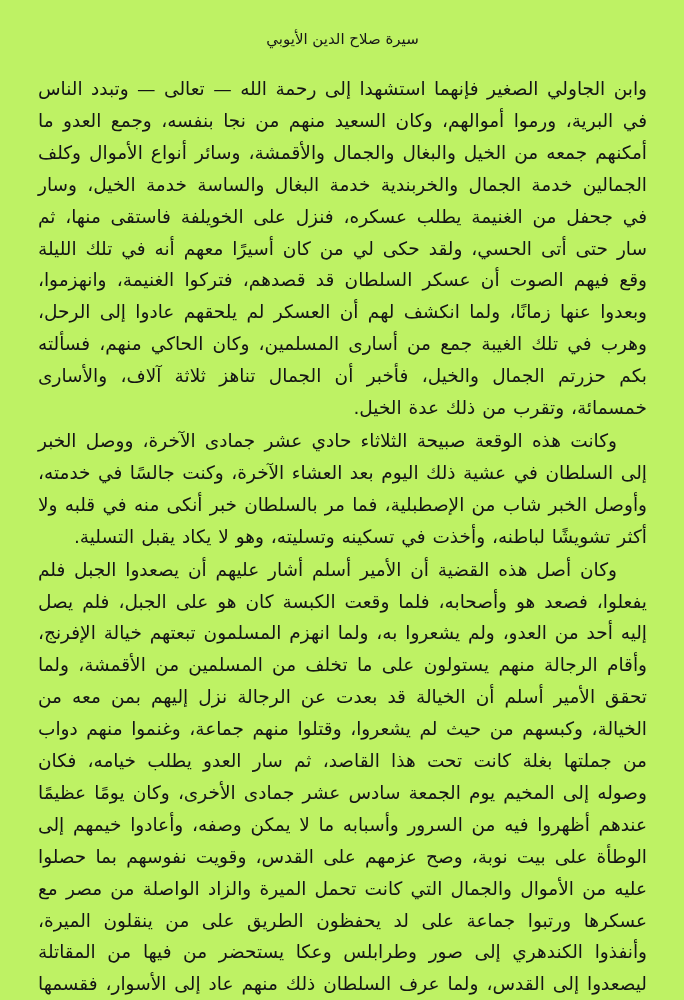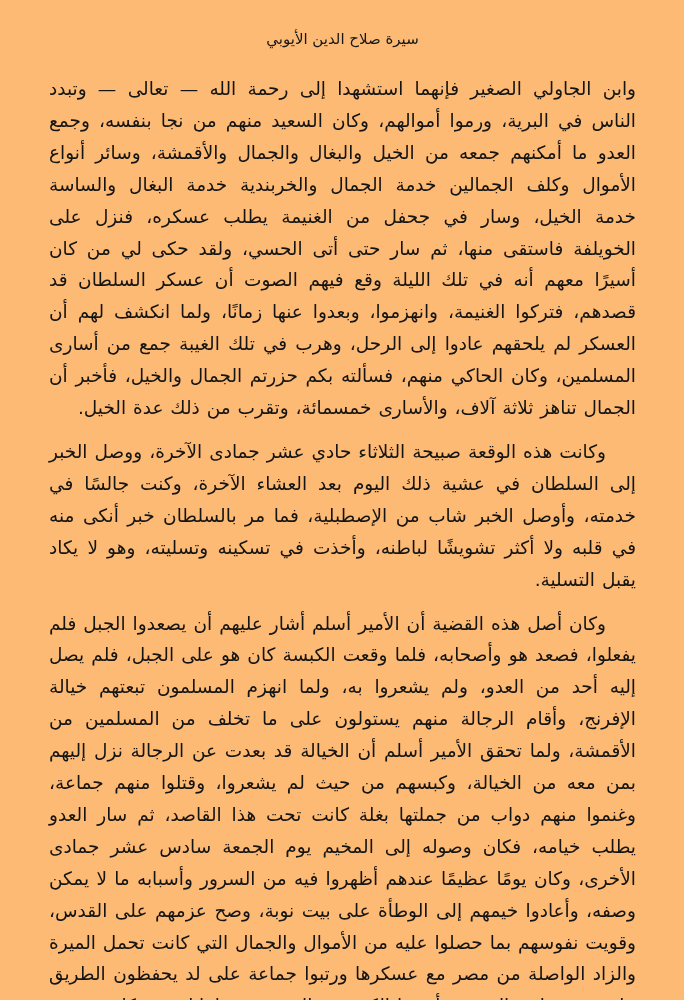--- a/index.html
+++ b/index.html
@@ -5,21 +5,21 @@
   html, body {
     margin: 0;
     padding: 0;
     background: #ffffff;
   }
   .page {
     position: relative;
     width: 684px;
     height: 1000px;
     margin: 0 auto;
-    background: #fdba74;
+    background: #bef264;
     box-sizing: border-box;
     padding: 28px 36px 0 37px;
     direction: rtl;
     overflow: hidden;
     font-family: "DejaVu Sans", sans-serif;
     color: #141414;
   }
   .page-header {
     text-align: center;
     font-size: 15px;
@@ -29,21 +29,21 @@
   }
   .page-body {
     margin-top: 23px;
     font-size: 18.5px;
     line-height: 31.9px;
     text-align: justify;
     text-justify: inter-word;
     word-spacing: 1px;
   }
   .para {
-    margin: 12px;
+    margin: 1px;
     padding: 0;
     text-indent: 30px;
   }
   .para.first {
     text-indent: 0;
   }
 </style>
 </head>
 <body>
 

